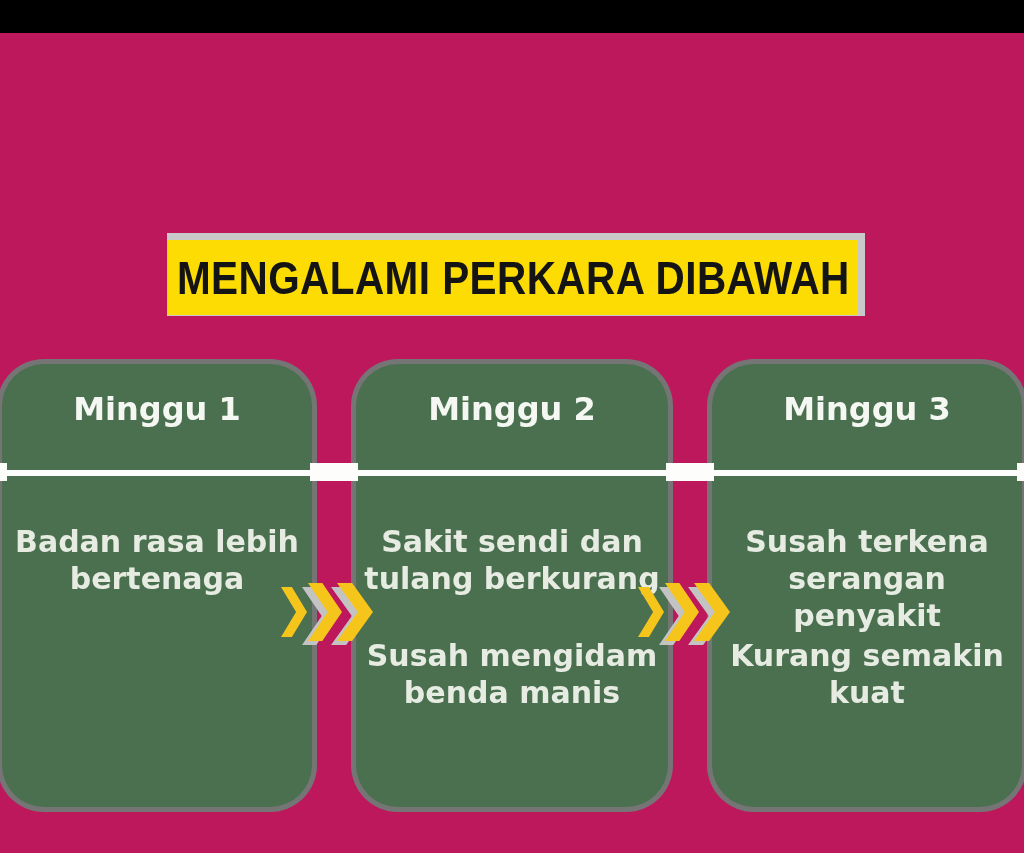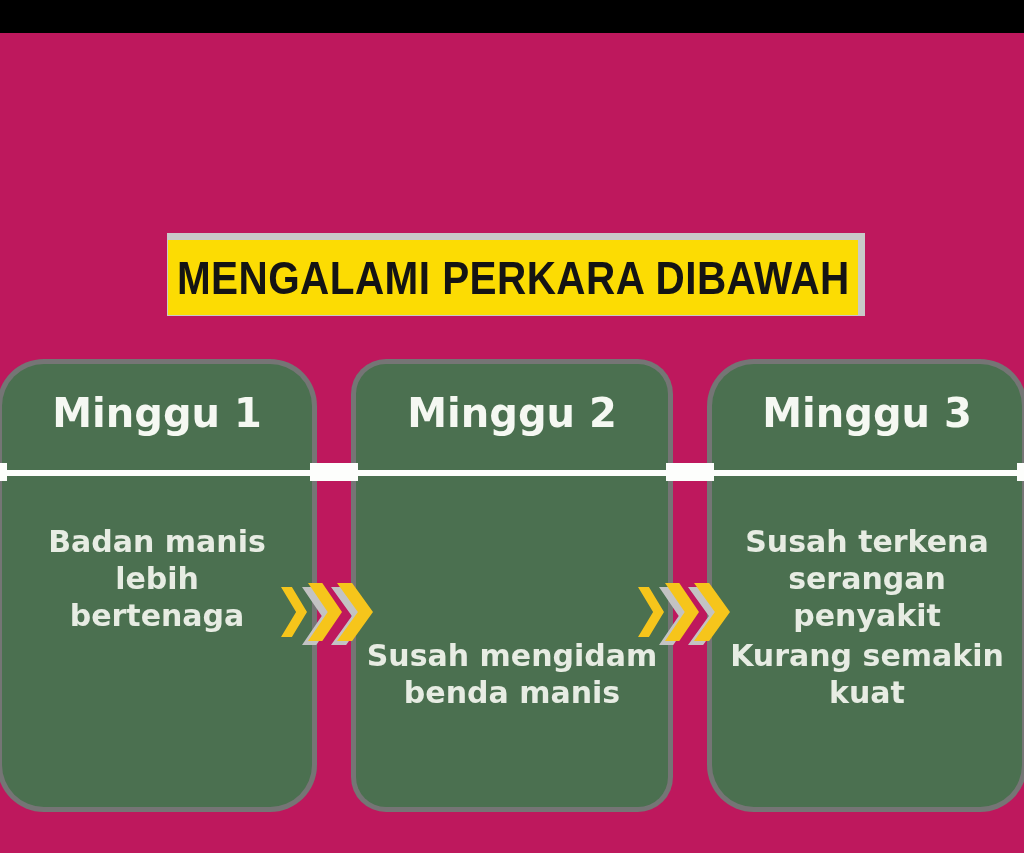--- a/index.html
+++ b/index.html
@@ -34,28 +34,28 @@
 
   
   .card {
     position: absolute;
     top: 331px; height: 443px;
     background: #4b7050;
     border-radius: 42px;
     box-shadow: 0 0 0 5px #757575;
   }
   .card-1 { left: 2px;   width: 310px; }
-  .card-2 { left: 356px; width: 312px; border-radius: 30px; }
+  .card-2 { left: 356px; width: 312px; }
   .card-3 { left: 712px; width: 310px; }
 
   .card-title {
     margin-top: 26px;
     text-align: center;
     font-weight: bold;
-    font-size: 40px;
+    font-size: 32px;
     color: #f5f8f2;
     font-family: "DejaVu Sans", sans-serif;
   }
   .card-item {
     position: absolute;
     left: 0; width: 100%;
     text-align: center;
     font-weight: bold;
     font-size: 30px;
     line-height: 37px;
@@ -105,26 +105,28 @@
 <body>
 
 <div class="stage">
 
   <div class="banner">
     <span class="banner-text">MENGALAMI PERKARA DIBAWAH</span>
   </div>
 
   <div class="card card-1">
     <div class="card-title">Minggu 1</div>
-    <div class="card-item item-top">Badan manis lebih
+    <div class="card-item item-top">Badan rasa lebih
 bertenaga</div>
   </div>
 
   <div class="card card-2">
     <div class="card-title">Minggu 2</div>
+    <div class="card-item item-top">Sakit sendi dan
+tulang berkurang</div>
     <div class="card-item item-bottom">Susah mengidam
 benda manis</div>
   </div>
 
   <div class="card card-3">
     <div class="card-title">Minggu 3</div>
     <div class="card-item item-top">Susah terkena
 serangan penyakit</div>
     <div class="card-item item-bottom">Kurang semakin
 kuat</div>

